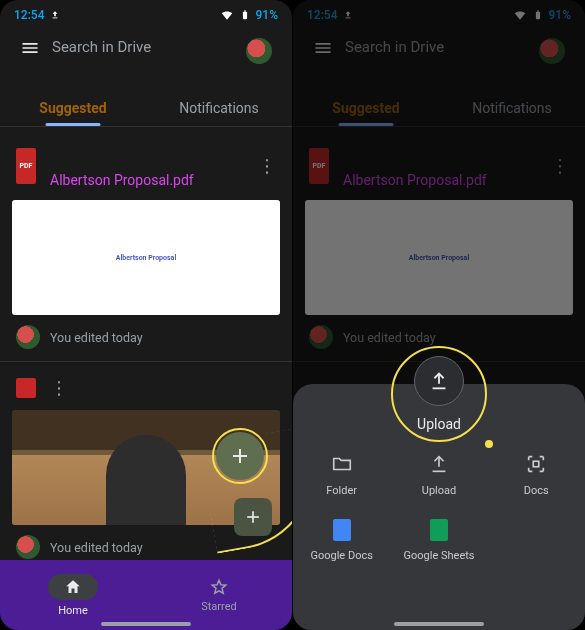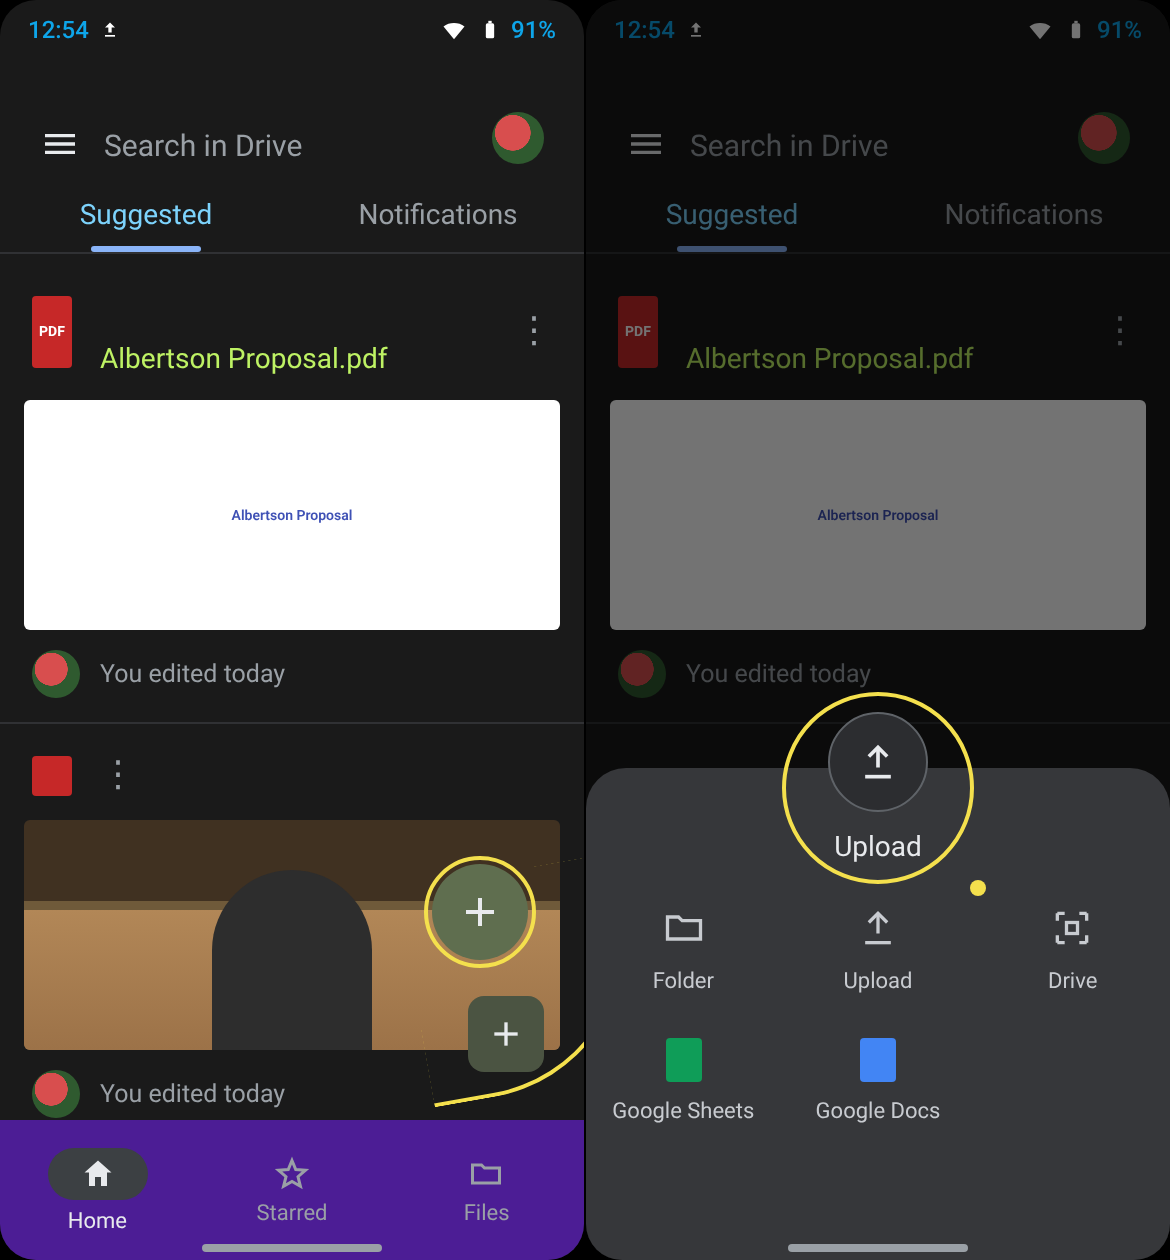--- a/index.html
+++ b/index.html
@@ -3,34 +3,34 @@
 <meta charset="utf-8">
 <style>
   * { margin: 0; padding: 0; box-sizing: border-box; }
   body { background:#000; font-family: Roboto, Arial, sans-serif; color:#e8eaed; }
   .canvas { width:585px; height:630px; position:relative; display:flex; }
   .phone { width:292px; height:630px; background:#1a1a1a; position:relative; overflow:hidden; border-radius:18px; }
   .phone.right { margin-left:1px; }
   .dim { position:absolute; inset:0; background:rgba(0,0,0,0.55); pointer-events:none; z-index:5; }
   .status-bar { height:30px; display:flex; align-items:center; justify-content:space-between; padding:0 14px; font-size:12px; font-weight:500; color:#0ea5e9; }
   .status-left, .status-right { display:flex; gap:6px; align-items:center; }
-  .search-row { margin:8px 10px 0 10px; height:44px; display:flex; align-items:flex-end; gap:12px; padding:0 10px; }
+  .search-row { margin:8px 10px 0 10px; height:44px; display:flex; align-items:flex-start; gap:12px; padding:0 10px; }
   .avatar { width:26px; height:26px; border-radius:50%; background: radial-gradient(circle at 40% 40%, #d84e4e 0 40%, #2f5a2f 41% 100%); }
   .avatar-sm { width:24px; height:24px; border-radius:50%; background: radial-gradient(circle at 40% 40%, #d84e4e 0 40%, #2f5a2f 41% 100%); }
   .search-placeholder { color:#9aa0a6; font-size:15px; flex:1; }
   .tabs { display:flex; margin-top:8px; }
   .tab { flex:1; text-align:center; font-size:14px; color:#9aa0a6; padding:10px 0; position:relative; }
-  .tab.active { color:#7dd3fc; }
+  .tab.active { color:#a16207;font-weight:bold; }
   .tab.active::after { content:""; position:absolute; bottom:0; left:50%; transform:translateX(-50%); width:55px; height:3px; background:#8ab4f8; border-radius:3px; }
   .divider { height:1px; background:#303134; }
   .file-card { padding:10px 12px 0 12px; }
   .card-head { display:flex; align-items:center; gap:14px; padding:6px 4px; }
   .pdf-icon { width:20px; height:36px; background:#c62828; border-radius:2px; display:flex; align-items:center; justify-content:center; font-size:7px; color:#fff; font-weight:700; }
   .img-icon { width:20px; height:20px; background:#c62828; border-radius:2px; }
-  .file-name { flex:1; font-size:14px; color:#bef264; overflow:hidden; white-space:nowrap; text-overflow:ellipsis;margin-top:29px; }
+  .file-name { flex:1; font-size:14px; color:#d946ef; overflow:hidden; white-space:nowrap; text-overflow:ellipsis;margin-top:29px; }
   .kebab { color:#9aa0a6; font-size:18px; line-height:1; }
   .thumb { margin-top:6px; border-radius:3px; overflow:hidden; height:115px; background:#ffffff; display:flex; align-items:center; justify-content:center; }
   .thumb-caption { font-size:7px; color:#3f51b5; font-weight:600; }
   .photo-thumb { margin-top:6px; height:115px; border-radius:3px; background:linear-gradient(#403121 0 35%, #6f5a3a 35% 100%); position:relative; overflow:hidden; }
   .arch { position:absolute; bottom:0; left:50%; transform:translateX(-50%); width:80px; height:90px; background:#2d2d2d; border-top-left-radius:40px; border-top-right-radius:40px; }
   .wall { position:absolute; bottom:0; left:0; right:0; height:70px; background:linear-gradient(#b28757,#9c7248); }
   .meta { display:flex; align-items:center; gap:10px; padding:10px 4px 12px 4px; font-size:12.5px; color:#9aa0a6; }
   .fab-lg { position:absolute; right:28px; bottom:150px; width:48px; height:48px; border-radius:50%; background:#5f6e4f; display:flex; align-items:center; justify-content:center; z-index:3; }
   .fab-sm { position:absolute; right:20px; bottom:94px; width:38px; height:38px; border-radius:8px; background:#4b5442; display:flex; align-items:center; justify-content:center; z-index:3; }
   .highlight-ring { position:absolute; border:2px solid #f4e04d; border-radius:50%; z-index:4; pointer-events:none; }
@@ -159,26 +159,20 @@
             </svg>
           </span>
         <span>Home</span>
       </div>
       <div class="nav-item">
         <svg width="18" height="18" viewBox="0 0 24 24" fill="none" stroke="#9aa0a6" stroke-width="2">
             <path d="M12 3l2.5 6 6.5.5-5 4.3 1.6 6.4L12 17l-5.6 3.2L8 13.8 3 9.5l6.5-.5z"></path>
           </svg>
         <span>Starred</span>
       </div>
-      <div class="nav-item">
-        <svg width="18" height="18" viewBox="0 0 24 24" fill="none" stroke="#9aa0a6" stroke-width="2">
-            <path d="M3 6h6l2 2h10v10H3z"></path>
-          </svg>
-        <span>Files</span>
-      </div>
     </div>
     <div class="home-indicator"></div>
   </div>
 
   <div class="phone right">
     <div class="status-bar">
       <div class="status-left">
         <span>12:54</span>
         <span>
             <svg width="10" height="10" viewBox="0 0 24 24" fill="#fff">
@@ -282,28 +276,28 @@
             </div>
           <span>Upload</span>
         </div>
         <div class="sheet-item">
           <div class="sheet-icon">
               <svg width="22" height="22" viewBox="0 0 24 24" fill="none" stroke="#c8cbd0" stroke-width="1.8">
                 <path d="M4 4h4M4 4v4M20 4h-4M20 4v4M4 20h4M4 20v-4M20 20h-4M20 20v-4"></path>
                 <rect x="9" y="9" width="6" height="6"></rect>
               </svg>
             </div>
-          <span>Drive</span>
+          <span>Docs</span>
+        </div>
+        <div class="sheet-item">
+          <div class="docs-icon"></div>
+          <span>Google Docs</span>
         </div>
         <div class="sheet-item">
           <div class="sheets-icon"></div>
           <span>Google Sheets</span>
         </div>
-        <div class="sheet-item">
-          <div class="docs-icon"></div>
-          <span>Google Docs</span>
-        </div>
       </div>
     </div>
     <div class="home-indicator" style="z-index:11;"></div>
   </div>
 
 </div>
 
 </body></html>

